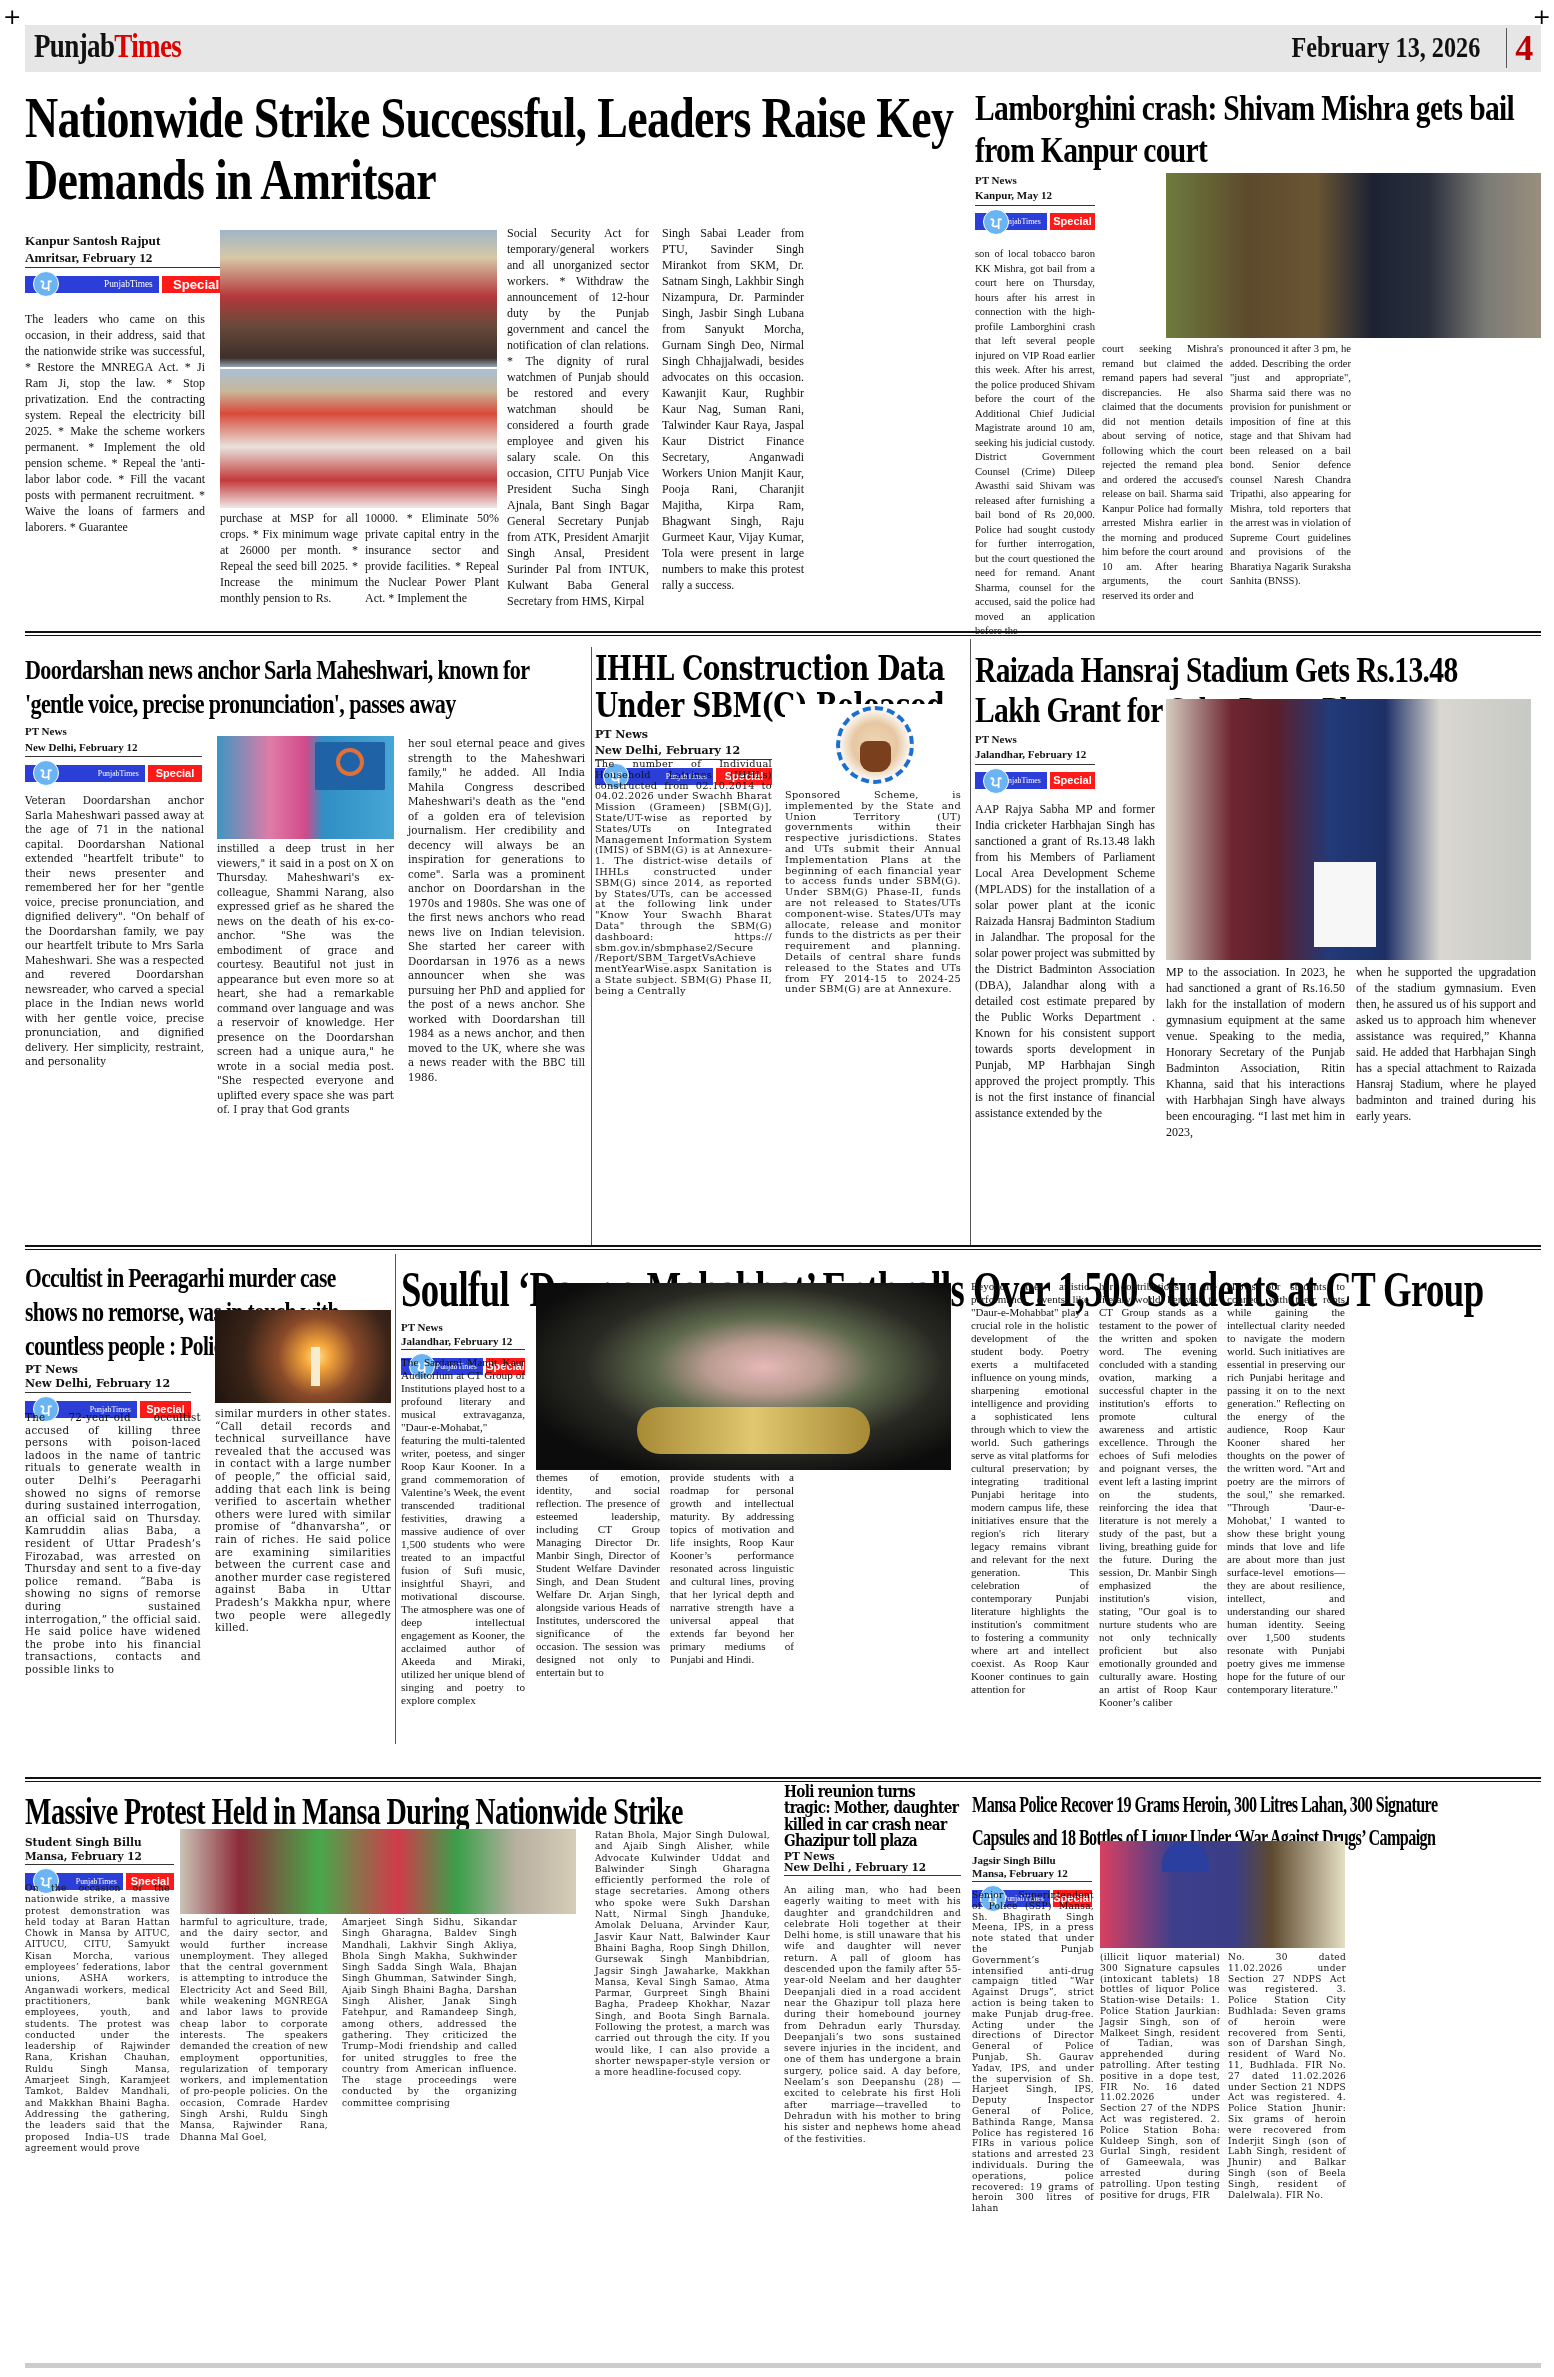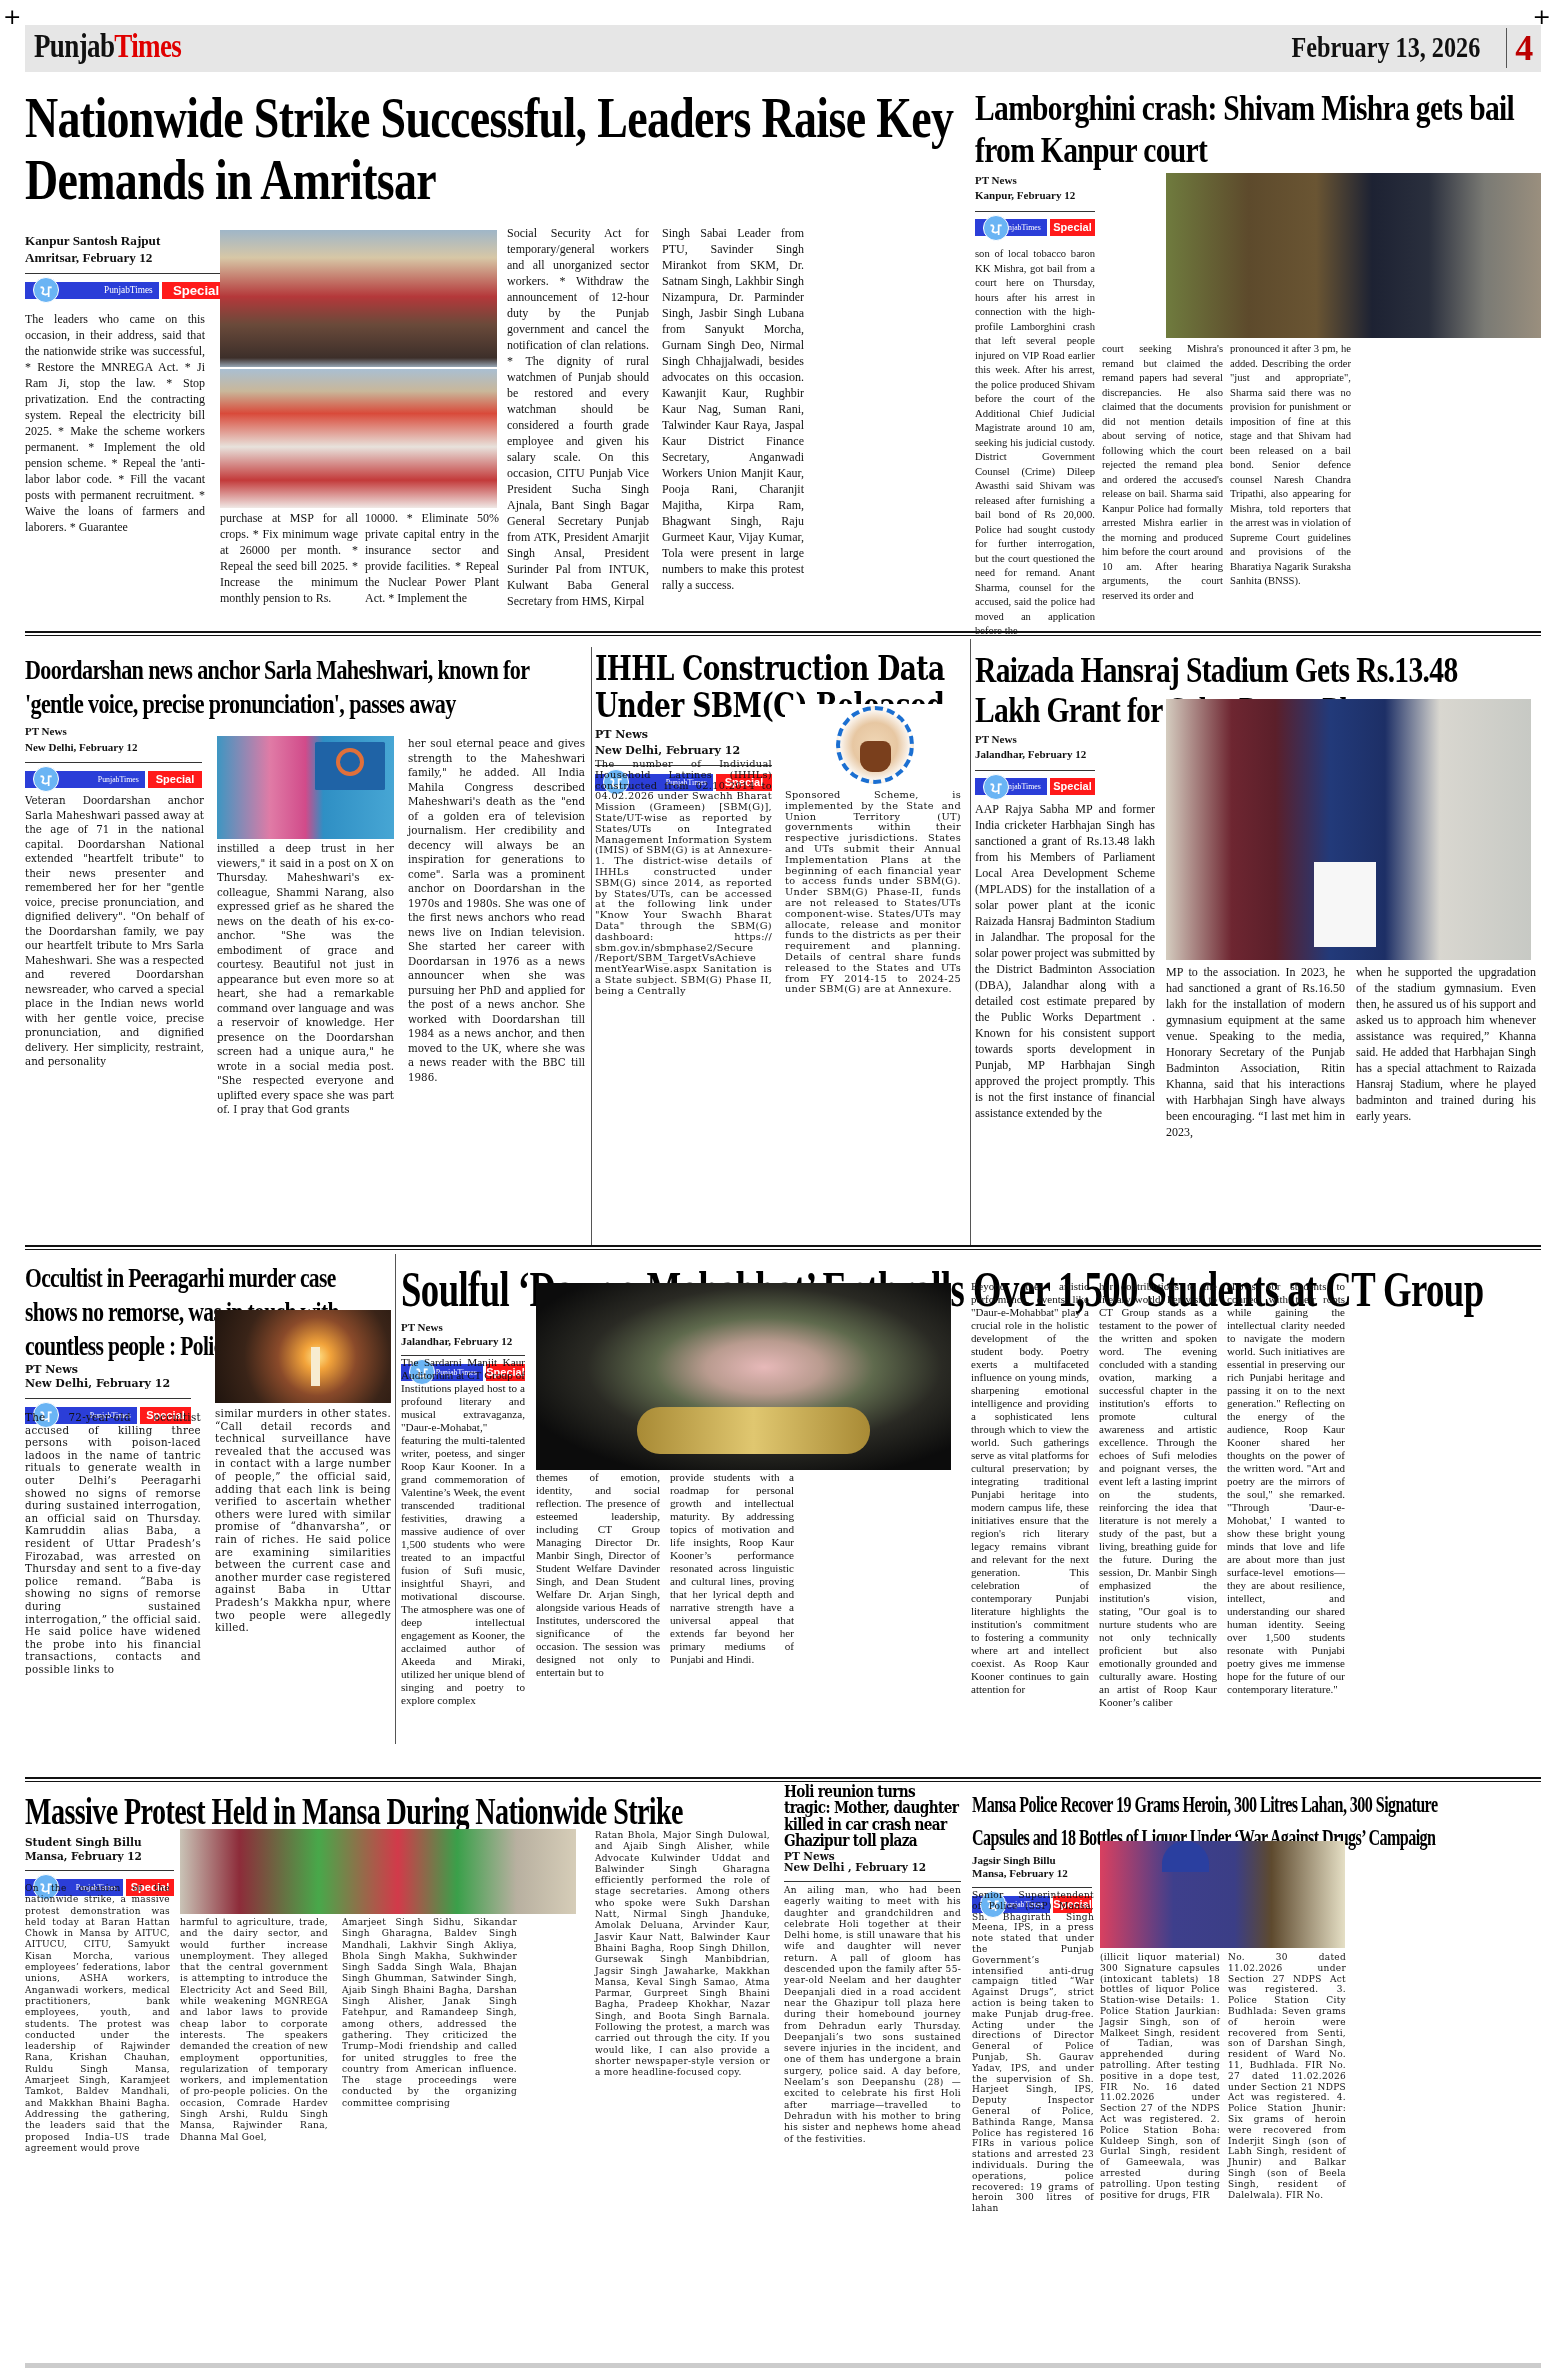--- a/index.html
+++ b/index.html
@@ -8,21 +8,21 @@
 .crop{position:absolute;top:6.2px;font-size:22px;line-height:22px;color:#000;font-family:"DejaVu Sans",sans-serif}
 .masthead{position:absolute;left:25px;top:25px;width:1516px;height:47px;background:#e6e6e6;}
 .brand{position:absolute;left:9.3px;top:3.1px;font-family:"Liberation Serif",serif;font-weight:bold;font-size:33px;letter-spacing:-0.8px;transform:scaleX(.82);transform-origin:left}
 .brand .b2{color:#e00000}
 .section-tab{position:absolute;left:570px;top:0;width:375px;height:47px;background:#1010f0;border-left:3.1px solid #111;border-right:3.1px solid #111;color:#fff;font-weight:bold;font-size:39px;text-align:center;line-height:47px}
 .section-tab span{display:inline-block;transform:scaleX(.8)}
 .dateline{position:absolute;right:61px;top:6.2px;font-size:29.5px;font-weight:bold;transform:scaleX(.82);transform-origin:right}
 .pageno{position:absolute;right:7.8px;top:3.1px;height:40px;border-left:1.6px solid #555;padding-left:7.8px;color:#b00;font-weight:bold;font-size:36px;line-height:40px}
 .article{position:absolute}
 .hl{font-family:"Liberation Serif",serif;font-weight:bold;color:#000;letter-spacing:-0.8px;transform-origin:left top;white-space:nowrap}
-.byline{font-family:"Liberation Serif",serif;font-weight:bold;font-size:13.2px;line-height:17px;border-bottom:1.6px solid #333;padding-bottom:7px;margin-bottom:6.2px}
+.byline{font-family:"Liberation Serif",serif;font-weight:bold;font-size:13.2px;line-height:17px;border-bottom:1.6px solid #333;padding-bottom:1px;margin-bottom:6.2px}
 .badge{display:flex;height:20px;align-items:center;margin-bottom:11px}
 .badge .blue{flex:1;height:17px;background:#2b3ed8;position:relative;display:flex;align-items:center;justify-content:flex-end;padding-right:6.2px}
 .badge .logo{position:absolute;left:7.8px;top:-4.7px;width:26.4px;height:26.4px;border-radius:50%;background:#6ab4f4;color:#fff;font-size:15.5px;line-height:26.4px;text-align:center;border:1.6px solid #fff;font-weight:bold}
 .badge .bt{color:#fff;font-size:9.3px;font-family:"Liberation Serif",serif}
 .badge .red{width:68px;height:17px;margin-left:3.1px;background:#ff1a1a;color:#fff;font-family:"Liberation Sans",sans-serif;font-weight:bold;font-size:13.2px;line-height:17px;text-align:center}
 .col{position:absolute;font-size:12px;line-height:16px;text-align:justify;hyphens:auto;color:#111}
 .col.cond{font-family:"Liberation Serif",serif}
 .col.wide{font-family:"DejaVu Serif",serif;font-size:11px;letter-spacing:0.3px}
 .photo{position:absolute;overflow:hidden}
 .rule2{position:absolute;left:25px;width:1516px;height:5.4px;border-top:2.3px solid #111;border-bottom:1.6px solid #111}
@@ -64,21 +64,21 @@
 <div class="col cond" style="left:220px;top:510px;width:138px">purchase at MSP for all crops. * Fix minimum wage at 26000 per month. * Repeal the seed bill 2025. * Increase the minimum monthly pension to Rs.</div>
 <div class="col cond" style="left:365px;top:510px;width:134px">10000. * Eliminate 50% private capital entry in the insurance sector and provide facilities. * Repeal the Nuclear Power Plant Act. * Implement the</div>
 <div class="col cond" style="left:507px;top:225px;width:142px">Social Security Act for temporary/general workers and all unorganized sector workers. * Withdraw the announcement of 12-hour duty by the Punjab government and cancel the notification of clan relations. * The dignity of rural watchmen of Punjab should be restored and every watchman should be considered a fourth grade employee and given his salary scale. On this occasion, CITU Punjab Vice President Sucha Singh Ajnala, Bant Singh Bagar General Secretary Punjab from ATK, President Amarjit Singh Ansal, President Surinder Pal from INTUK, Kulwant Baba General Secretary from HMS, Kirpal</div>
 <div class="col cond" style="left:662px;top:225px;width:142px">Singh Sabai Leader from PTU, Savinder Singh Mirankot from SKM, Dr. Satnam Singh, Lakhbir Singh Nizampura, Dr. Parminder Singh, Jasbir Singh Lubana from Sanyukt Morcha, Gurnam Singh Deo, Nirmal Singh Chhajjalwadi, besides advocates on this occasion. Kawanjit Kaur, Rughbir Kaur Nag, Suman Rani, Talwinder Kaur Raya, Jaspal Kaur District Finance Secretary, Anganwadi Workers Union Manjit Kaur, Pooja Rani, Charanjit Majitha, Kirpa Ram, Bhagwant Singh, Raju Gurmeet Kaur, Vijay Kumar, Tola were present in large numbers to make this protest rally a success.</div>
 
 <article class="article" style="left:975px;top:87px;width:565px">
   <h2 class="hl" style="font-size:36px;line-height:42px;white-space:normal;width:684px;transform:scaleX(.82)">Lamborghini crash: Shivam Mishra gets bail from Kanpur court</h2>
   <div style="width:120px;margin-top:1.6px">
     <div class="byline" style="font-size:11px;line-height:15.5px">
         <div>PT News</div>
-        <div>Kanpur,  February 12</div>
+        <div>Kanpur,  May 12</div>
       </div>
     <div class="badge">
         <div class="blue">
           <span class="logo">ਪ</span>
           <span class="bt" style="font-size:7.8px">PunjabTimes</span>
         </div>
         <div class="red" style="width:45px;font-size:11px">Special</div>
       </div>
   </div>
 </article>

